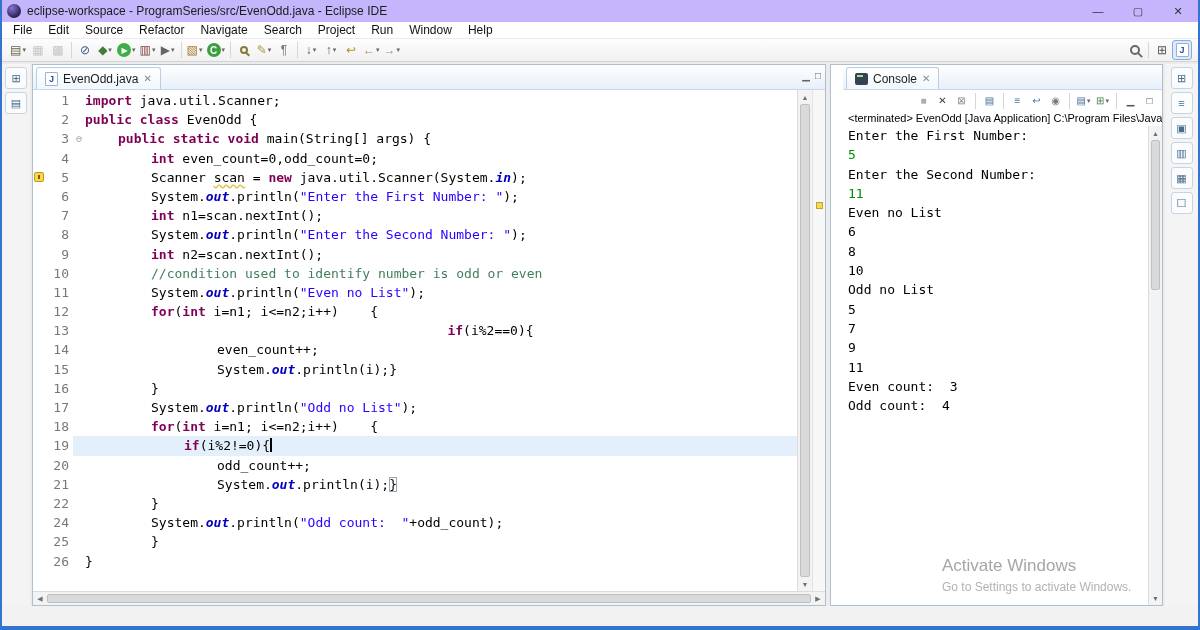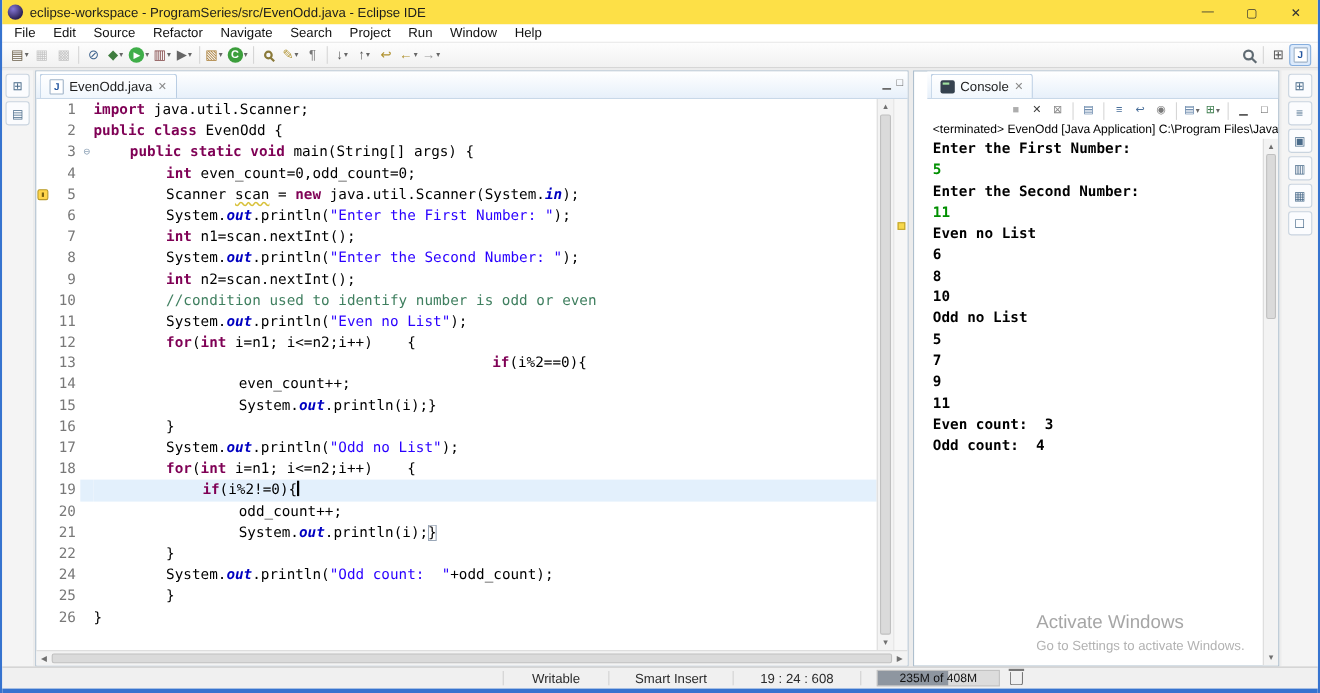--- a/index.html
+++ b/index.html
@@ -1,21 +1,21 @@
 <!DOCTYPE html>
 <html><head>
 <meta charset="utf-8">
 <style>
   * { box-sizing: border-box; margin: 0; padding: 0; }
   body { font-family: "Liberation Sans", sans-serif; background: #fff; }
   .page { position: relative; width: 1200px; height: 630px; overflow: hidden;
           background: #f2f2f2; border-left: 2px solid #3673cf; border-right: 2px solid #3673cf; }
 
   
-  .titlebar { height: 22px; background: #fde047; display: flex; align-items: center; padding-left: 5px; position: relative; }
+  .titlebar { height: 22px; background: #c4b5fd; display: flex; align-items: center; padding-left: 5px; position: relative; }
   .eclipse-logo { width: 14px; height: 14px; border-radius: 50%;
     background: radial-gradient(circle at 35% 30%, #8577d6, #2c2255 70%); flex: none; }
   .title-text { font-size: 12px; color: #1c1c1c; margin-left: 6px; white-space: nowrap; }
   .win-controls { position: absolute; right: 0; top: 0; height: 22px; display: flex; }
   .win-btn { width: 40px; height: 22px; display: flex; align-items: center; justify-content: center;
              font-size: 11px; color: #333; }
 
   
   .menubar { height: 16px; background: #fff; display: flex; align-items: center; padding-left: 3px; }
   .menu-item { padding: 0 8px; font-size: 12px; color: #111; }
@@ -109,21 +109,21 @@
   
   .console-toolbar { height: 21px; flex: none; display: flex; align-items: center; justify-content: flex-end;
                      gap: 2px; padding: 1px 4px; }
   .cicon { height: 17px; min-width: 17px; display: flex; align-items: center; justify-content: center; border-radius: 2px; }
   .cicon .glyph { font-size: 10px; line-height: 1; }
   .cicon .dd { font-size: 7px; color: #666; margin-left: 1px; }
   .console-header { flex: none; font-size: 11px; color: #000; padding: 1px 5px 2px; white-space: nowrap; overflow: hidden; }
   .console-body { flex: 1; position: relative; overflow: hidden; }
   .console-output { position: absolute; left: 5px; top: 0; right: 18px; bottom: 0;
                     font-family: "DejaVu Sans Mono", monospace; font-size: 13px; line-height: 19.3px; white-space: pre; }
-  .cline { height: 19.3px; color: #000; font-weight: bold; }
+  .cline { height: 19.3px; color: #000; }
   .cline.c-in { color: #008f00; }
   .cvscroll { position: absolute; right: 0; top: 0; bottom: 0; width: 14px; background: #f3f3f3; border-left: 1px solid #dcdcdc; }
   .cvthumb { position: absolute; left: 2px; right: 2px; top: 14px; height: 150px; background: #dadada;
              border: 1px solid #c0c0c0; border-radius: 2px; }
 
   
   .statusbar { position: absolute; left: 0; right: 0; bottom: 4px; height: 20px; background: #f0f0f0;
                border-top: 1px solid #c9c9c9; display: flex; align-items: center; font-size: 12px; color: #2b2b2b; }
   .sb-spacer { width: 455px; flex: none; }
   .sb-item { text-align: center; flex: none; }
@@ -513,35 +513,20 @@
     <div class="ministrip right">
         <div class="mini-icon">⊞</div>
         <div class="mini-icon">≡</div>
         <div class="mini-icon">▣</div>
         <div class="mini-icon">▥</div>
         <div class="mini-icon">▦</div>
         <div class="mini-icon">☐</div>
       </div>
   </div>
 
-  <div class="statusbar">
-    <div class="sb-spacer"></div>
-    <div class="sb-sep"></div>
-    <div class="sb-item sb-w">Writable</div>
-    <div class="sb-sep"></div>
-    <div class="sb-item sb-i">Smart Insert</div>
-    <div class="sb-sep"></div>
-    <div class="sb-item sb-c">19 : 24 : 608</div>
-    <div class="sb-sep"></div>
-    <div class="heap">
-      <div class="heap-fill" style="width: 58%;"></div>
-      <div class="heap-text">235M of 408M</div>
-    </div>
-    <div class="trash"></div>
-  </div>
 
   <div class="bottomblue"></div>
 
   <div class="watermark">
     <div class="wm-title">Activate Windows</div>
     <div class="wm-sub">Go to Settings to activate Windows.</div>
   </div>
 
 </div>
 

